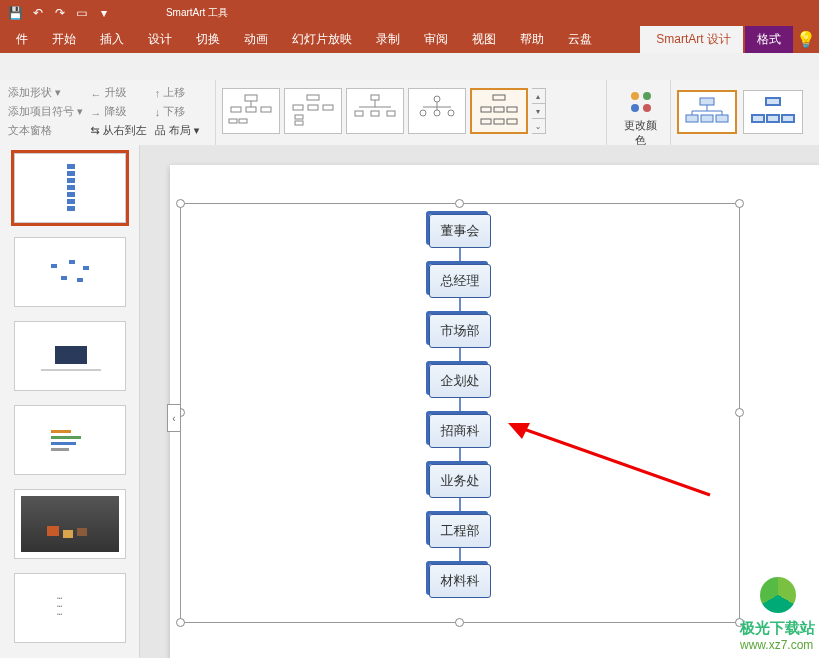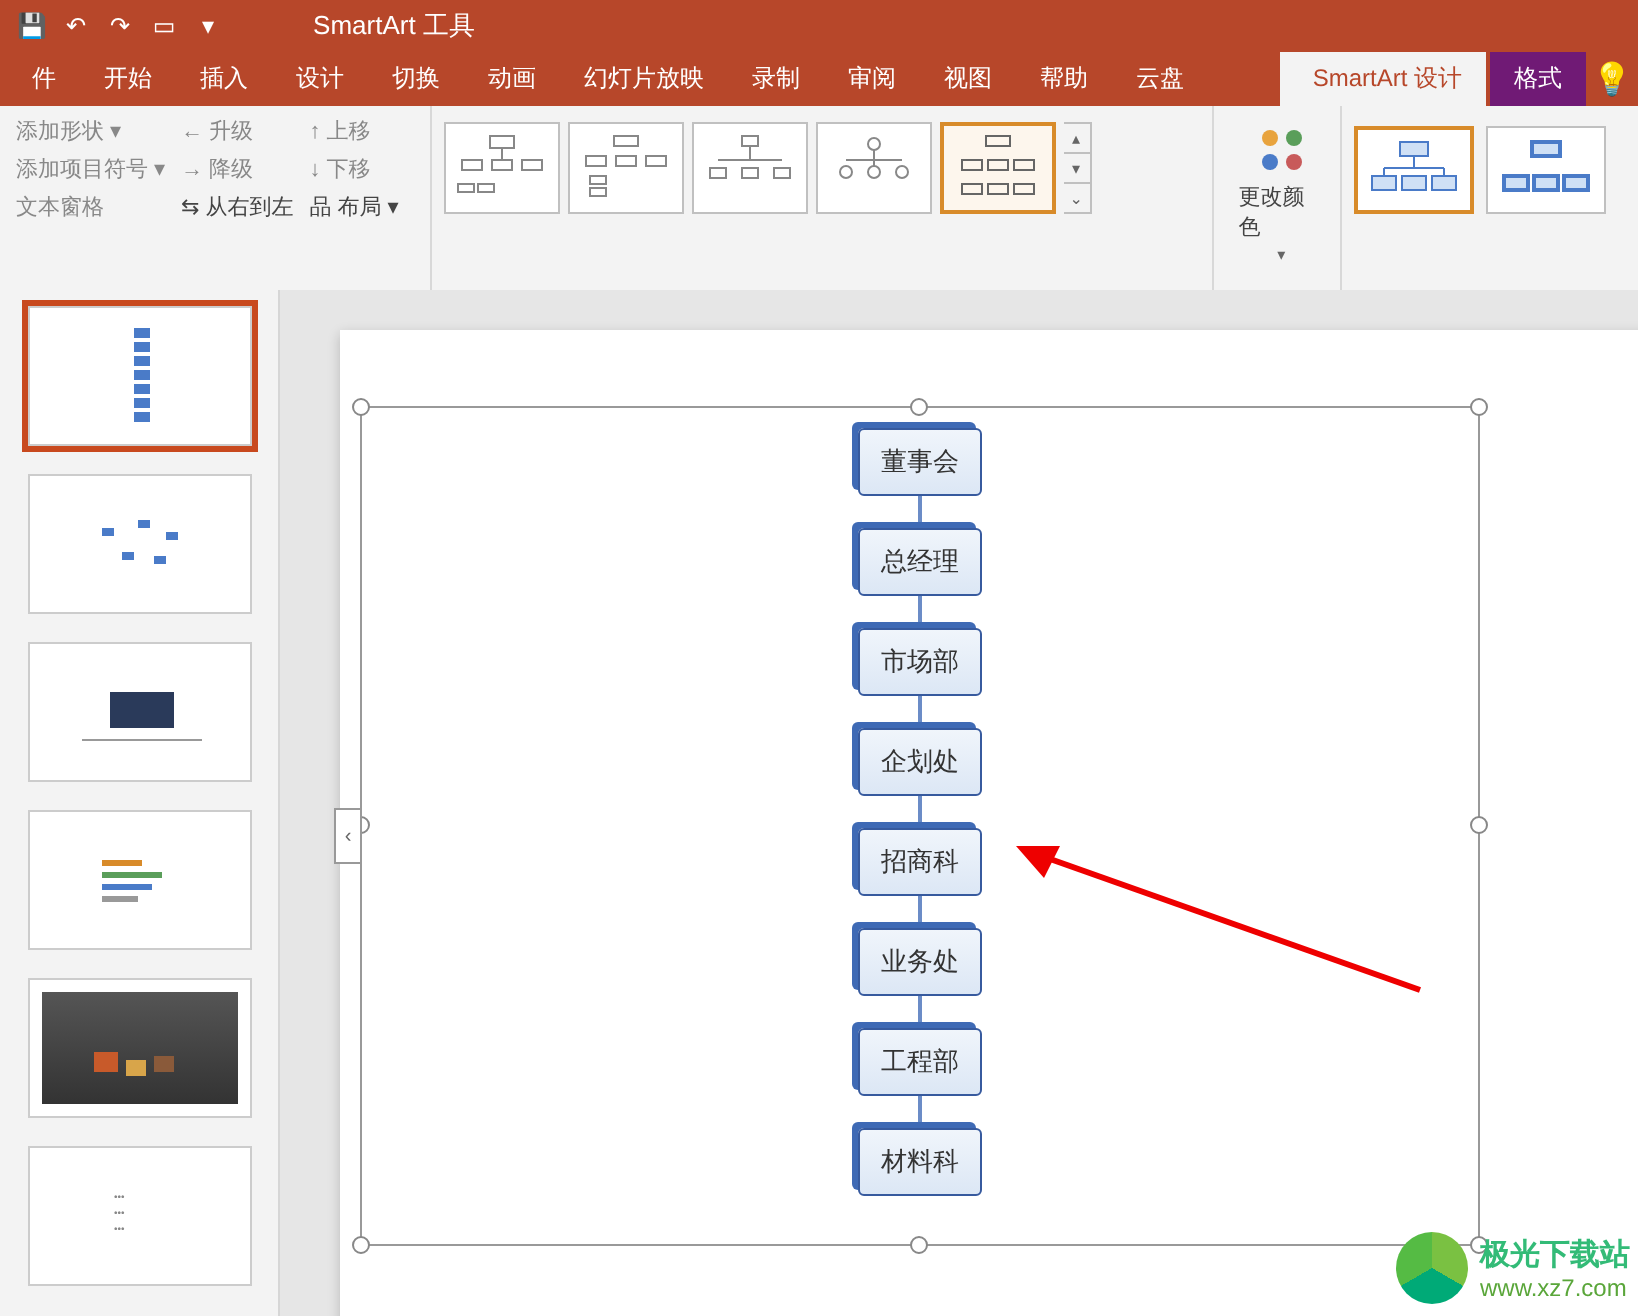--- a/index.html
+++ b/index.html
@@ -3,32 +3,32 @@
 <meta charset="utf-8">
 <style>
 * { box-sizing: border-box; margin: 0; padding: 0; font-family: "Microsoft YaHei", sans-serif; }
 body { background: #f0f0f0; overflow: hidden; width: 819px; height: 658px; position: relative; }
 
 
 .titlebar { height: 26px; background: #b7472a; display: flex; align-items: center; color: #fff; font-size: 11px; }
 .qat { display: flex; align-items: center; gap: 6px; padding-left: 8px; }
 .qat-icon { width: 16px; height: 16px; display: inline-flex; align-items: center; justify-content: center; color: #fff; font-size: 12px; }
 .title-center { flex: 1; text-align: center; }
-.tool-context { width: 170px; text-align: center; font-size: 13px; }
+.tool-context { width: 170px; text-align: center; font-size: 10px; }
 
 
 .ribbontabs { height: 27px; background: #b7472a; display: flex; align-items: stretch; padding-left: 4px; }
 .tab { padding: 0 12px; display: flex; align-items: center; color: #fff; font-size: 12px; cursor: pointer; }
 .tab.active { background: #f3f3f3; color: #b7472a; }
 .tab.context { background: #701a75; margin-left: 2px; }
 .tab.context.active { background: #f3f3f3; color: #b7472a; padding-left: 16px; }
 .lamp-icon { width: 26px; display: flex; align-items: center; justify-content: center; color: #fff; }
 
 
-.ribbon { height: 112px; background: #f3f3f3; border-bottom: 1px solid #d0d0d0; display: flex; }
+.ribbon { height: 112px; background: #f3f3f3; border-bottom: 1px solid #d0d0d0; display: flex; margin-top: 27px; }
 .group { border-right: 1px solid #d8d8d8; padding: 4px 6px 2px 6px; display: flex; flex-direction: column; position: relative; }
 .group-label { text-align: center; font-size: 11px; color: #666; position: absolute; bottom: 2px; left: 0; right: 0; }
 .group-body { flex: 1; display: flex; gap: 4px; }
 
 
 .cg-col { display: flex; flex-direction: column; gap: 2px; font-size: 11px; color: #888; }
 .cg-item { display: flex; align-items: center; gap: 3px; padding: 1px 2px; white-space: nowrap; }
 .cg-item.dark { color: #444; }
 
 
@@ -69,21 +69,21 @@
 
 
 .chain { position: absolute; left: 50%; top: 10px; transform: translateX(-50%); display:flex; flex-direction:column; align-items:center; }
 .node { width: 62px; height: 34px; background: linear-gradient(#f0f5fb, #dce7f5); border: 1px solid #375a9e; border-radius: 3px; display:flex; align-items:center; justify-content:center; font-size: 13px; color: #333; position:relative; box-shadow: -3px -3px 0 #3f6ab5; margin-top: 0;}
 .connector { width: 2px; height: 16px; background: #6b8cc7; }
 
 
 .red-arrow { position:absolute; pointer-events:none; }
 
 
-.watermark { position:absolute; right: 4px; bottom: 6px; display:flex; align-items:center; gap:6px; }
+.watermark { position:absolute; right: 4px; bottom: 6px; display:flex; align-items:center; gap:6px;flex-direction:column; }
 .wm-logo { width: 36px; height: 36px; border-radius:50%; background: conic-gradient(#7ac142 0 120deg, #0a7 120deg 240deg, #5b4 240deg 360deg); position:relative;}
 .wm-text { font-size: 15px; font-weight:bold; }
 .wm-text .cn { color: #3b7; }
 .wm-text .url { color: #5aa63a; font-size: 12px; display:block; font-weight:normal;}
 
 
 .thumb-inner { position:absolute; inset:6px; }
 </style>
 </head>
 <body>
@@ -198,21 +198,21 @@
           </svg>
       </div>
       <div class="layouts-more">
           <div>▴</div>
           <div>▾</div>
           <div>⌄</div>
         </div>
     </div>
   </div>
 
-  <div class="group" style="border-right:none; padding-right:2px;">
+  <div class="group" style="border-right:none; padding-right:2px;text-align:center;">
     <div class="change-colors">
       <svg class="cc-icon" viewBox="0 0 28 28">
           <circle cx="8" cy="8" r="4" fill="#e8a33d"></circle>
           <circle cx="20" cy="8" r="4" fill="#5a9e5a"></circle>
           <circle cx="8" cy="20" r="4" fill="#4a7bc8"></circle>
           <circle cx="20" cy="20" r="4" fill="#c85a5a"></circle>
         </svg>
       <div class="cc-label">更改颜色</div>
       <div style="font-size:8px;color:#666">▾</div>
     </div>

